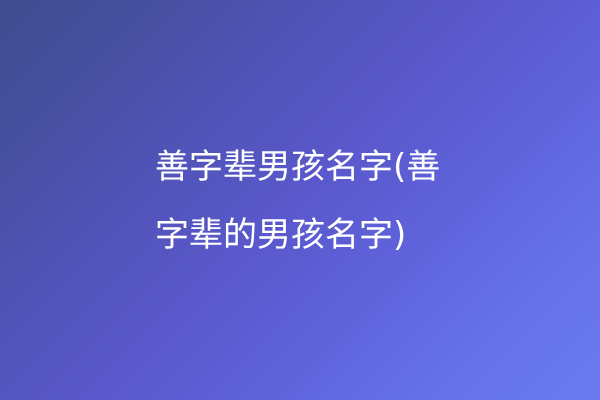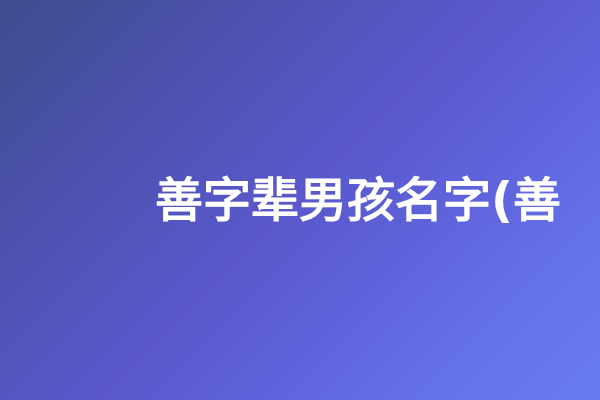--- a/index.html
+++ b/index.html
@@ -41,34 +41,35 @@
     box-sizing: border-box;
     padding-left: 155px;
     padding-right: 40px;
     width: 100%;
   }
 
   .title-line {
     display: block;
     color: #ffffff;
     font-family: "DejaVu Sans", "Liberation Sans", sans-serif;
-    font-size: 48px;
-    font-weight: 700;
+    font-size: 34px;
+    font-weight: 400;
     line-height: 68px;
     letter-spacing: 0px;
     white-space: nowrap;
     text-align: left;
     -webkit-font-smoothing: antialiased;
   }
 </style>
 </head>
 <body>
 
 <div id="banner-card">
 
   <div id="title-block">
 
     <span class="title-line">善字辈男孩名字(善</span>
 
+    <span class="title-line">字辈的男孩名字)</span>
 
   </div>
 
 </div>
 
 </body></html>

